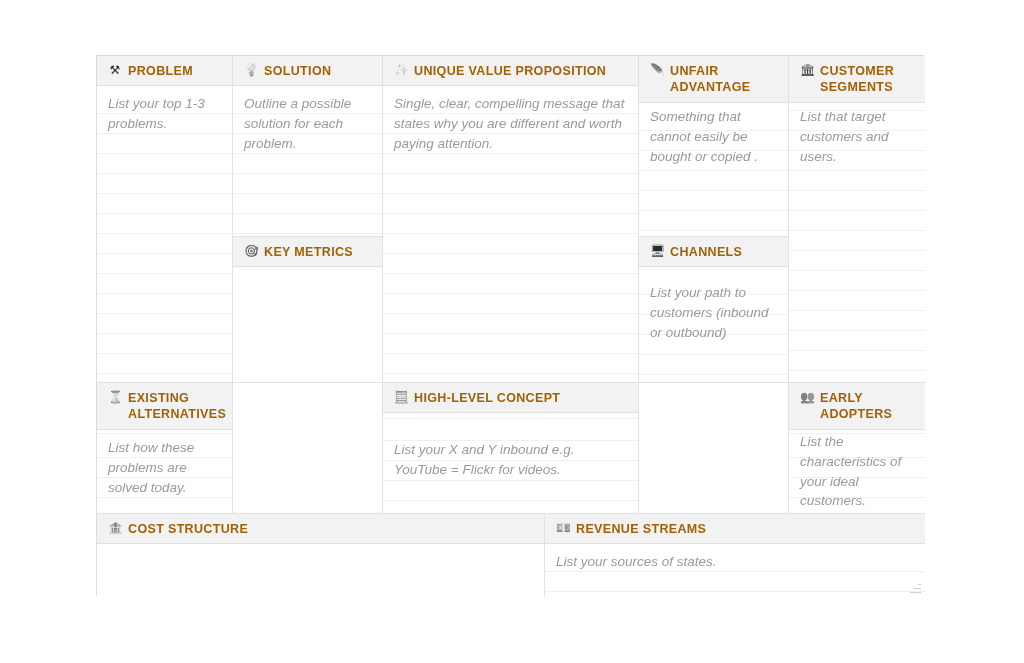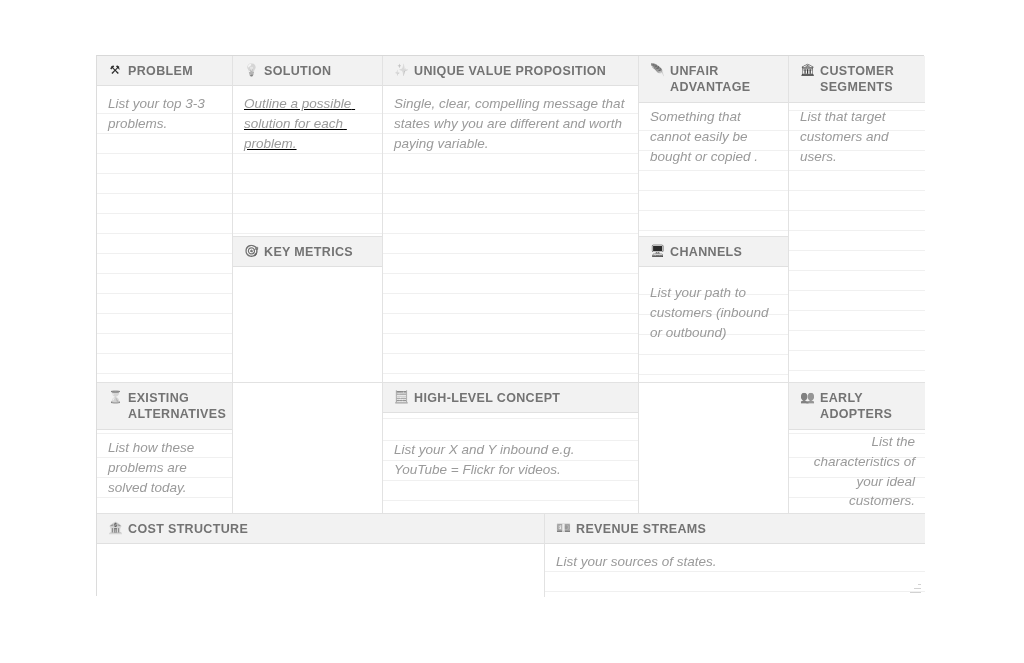--- a/index.html
+++ b/index.html
@@ -51,21 +51,21 @@
     filter: grayscale(100%);
     opacity: .82;
     display: inline-block;
     width: 14px;
     text-align: center;
   }
   .hdr-title {
     font-size: 12.5px;
     font-weight: bold;
     letter-spacing: .35px;
-    color: #737373;
+    color: #a16207;
     line-height: 16px;
     text-transform: uppercase;
     font-family: "Liberation Sans", sans-serif;
   }
 
   
   .cell-body { padding: 8px 10px 6px 11px; }
   .placeholder {
     font-size: 13.5px;
     font-style: italic;
@@ -110,60 +110,60 @@
 <body>
 
 <div id="canvas-root">
 
   <div class="cell bordered-r bordered-b" style="left:0;top:0;width:136px;height:327px;">
     <div class="cell-header">
       <span class="hdr-icon">⚒</span>
       <span class="hdr-title">PROBLEM</span>
     </div>
     <div class="cell-body ruled" style="height:298px;">
-      <div class="placeholder">List your top 3-3 problems.</div>
+      <div class="placeholder">List your top 1-3 problems.</div>
     </div>
   </div>
 
   <div class="cell bordered-r bordered-b" style="left:0;top:327px;width:136px;height:131px;">
     <div class="cell-header tall">
       <span class="hdr-icon">⌛</span>
       <span class="hdr-title">EXISTING ALTERNATIVES</span>
     </div>
     <div class="cell-body ruled" style="height:84px;">
       <div class="placeholder">List how these problems are solved today.</div>
     </div>
   </div>
 
   <div class="cell bordered-r bordered-b" style="left:136px;top:0;width:150px;height:181px;">
     <div class="cell-header">
       <span class="hdr-icon">💡</span>
       <span class="hdr-title">SOLUTION</span>
     </div>
-    <div class="cell-body ruled" style="height:152px;text-decoration:underline;">
+    <div class="cell-body ruled" style="height:152px;">
       <div class="placeholder">Outline a possible solution for each problem.</div>
     </div>
   </div>
 
   <div class="cell bordered-r bordered-b" style="left:136px;top:181px;width:150px;height:146px;">
     <div class="cell-header">
       <span class="hdr-icon">🎯</span>
       <span class="hdr-title">KEY METRICS</span>
     </div>
   </div>
 
   <div class="cell bordered-r bordered-b" style="left:136px;top:327px;width:150px;height:131px;"></div>
 
   <div class="cell bordered-r bordered-b" style="left:286px;top:0;width:256px;height:327px;">
     <div class="cell-header">
       <span class="hdr-icon">✨</span>
       <span class="hdr-title">UNIQUE VALUE PROPOSITION</span>
     </div>
     <div class="cell-body ruled" style="height:298px;">
-      <div class="placeholder">Single, clear, compelling message that states why you are different and worth paying variable.</div>
+      <div class="placeholder">Single, clear, compelling message that states why you are different and worth paying attention.</div>
     </div>
   </div>
 
   <div class="cell bordered-r bordered-b" style="left:286px;top:327px;width:256px;height:131px;">
     <div class="cell-header">
       <span class="hdr-icon">🧮</span>
       <span class="hdr-title">HIGH-LEVEL CONCEPT</span>
     </div>
     <div class="cell-body ruled" style="height:102px;padding-top:27px;">
       <div class="placeholder">List your X and Y inbound e.g. YouTube = Flickr for videos.</div>
@@ -200,21 +200,21 @@
     <div class="cell-body ruled" style="height:280px;padding-top:4px;">
       <div class="placeholder">List that target customers and users.</div>
     </div>
   </div>
 
   <div class="cell bordered-b" style="left:692px;top:327px;width:136px;height:131px;">
     <div class="cell-header tall">
       <span class="hdr-icon">👥</span>
       <span class="hdr-title">EARLY ADOPTERS</span>
     </div>
-    <div class="cell-body ruled" style="height:84px;padding-top:2px;text-align:right;">
+    <div class="cell-body ruled" style="height:84px;padding-top:2px;">
       <div class="placeholder">List the characteristics of your ideal customers.</div>
     </div>
   </div>
 
   <div class="cell bordered-r" style="left:0;top:458px;width:448px;height:83px;">
     <div class="cell-header">
       <span class="hdr-icon">🏦</span>
       <span class="hdr-title">COST STRUCTURE</span>
     </div>
   </div>

